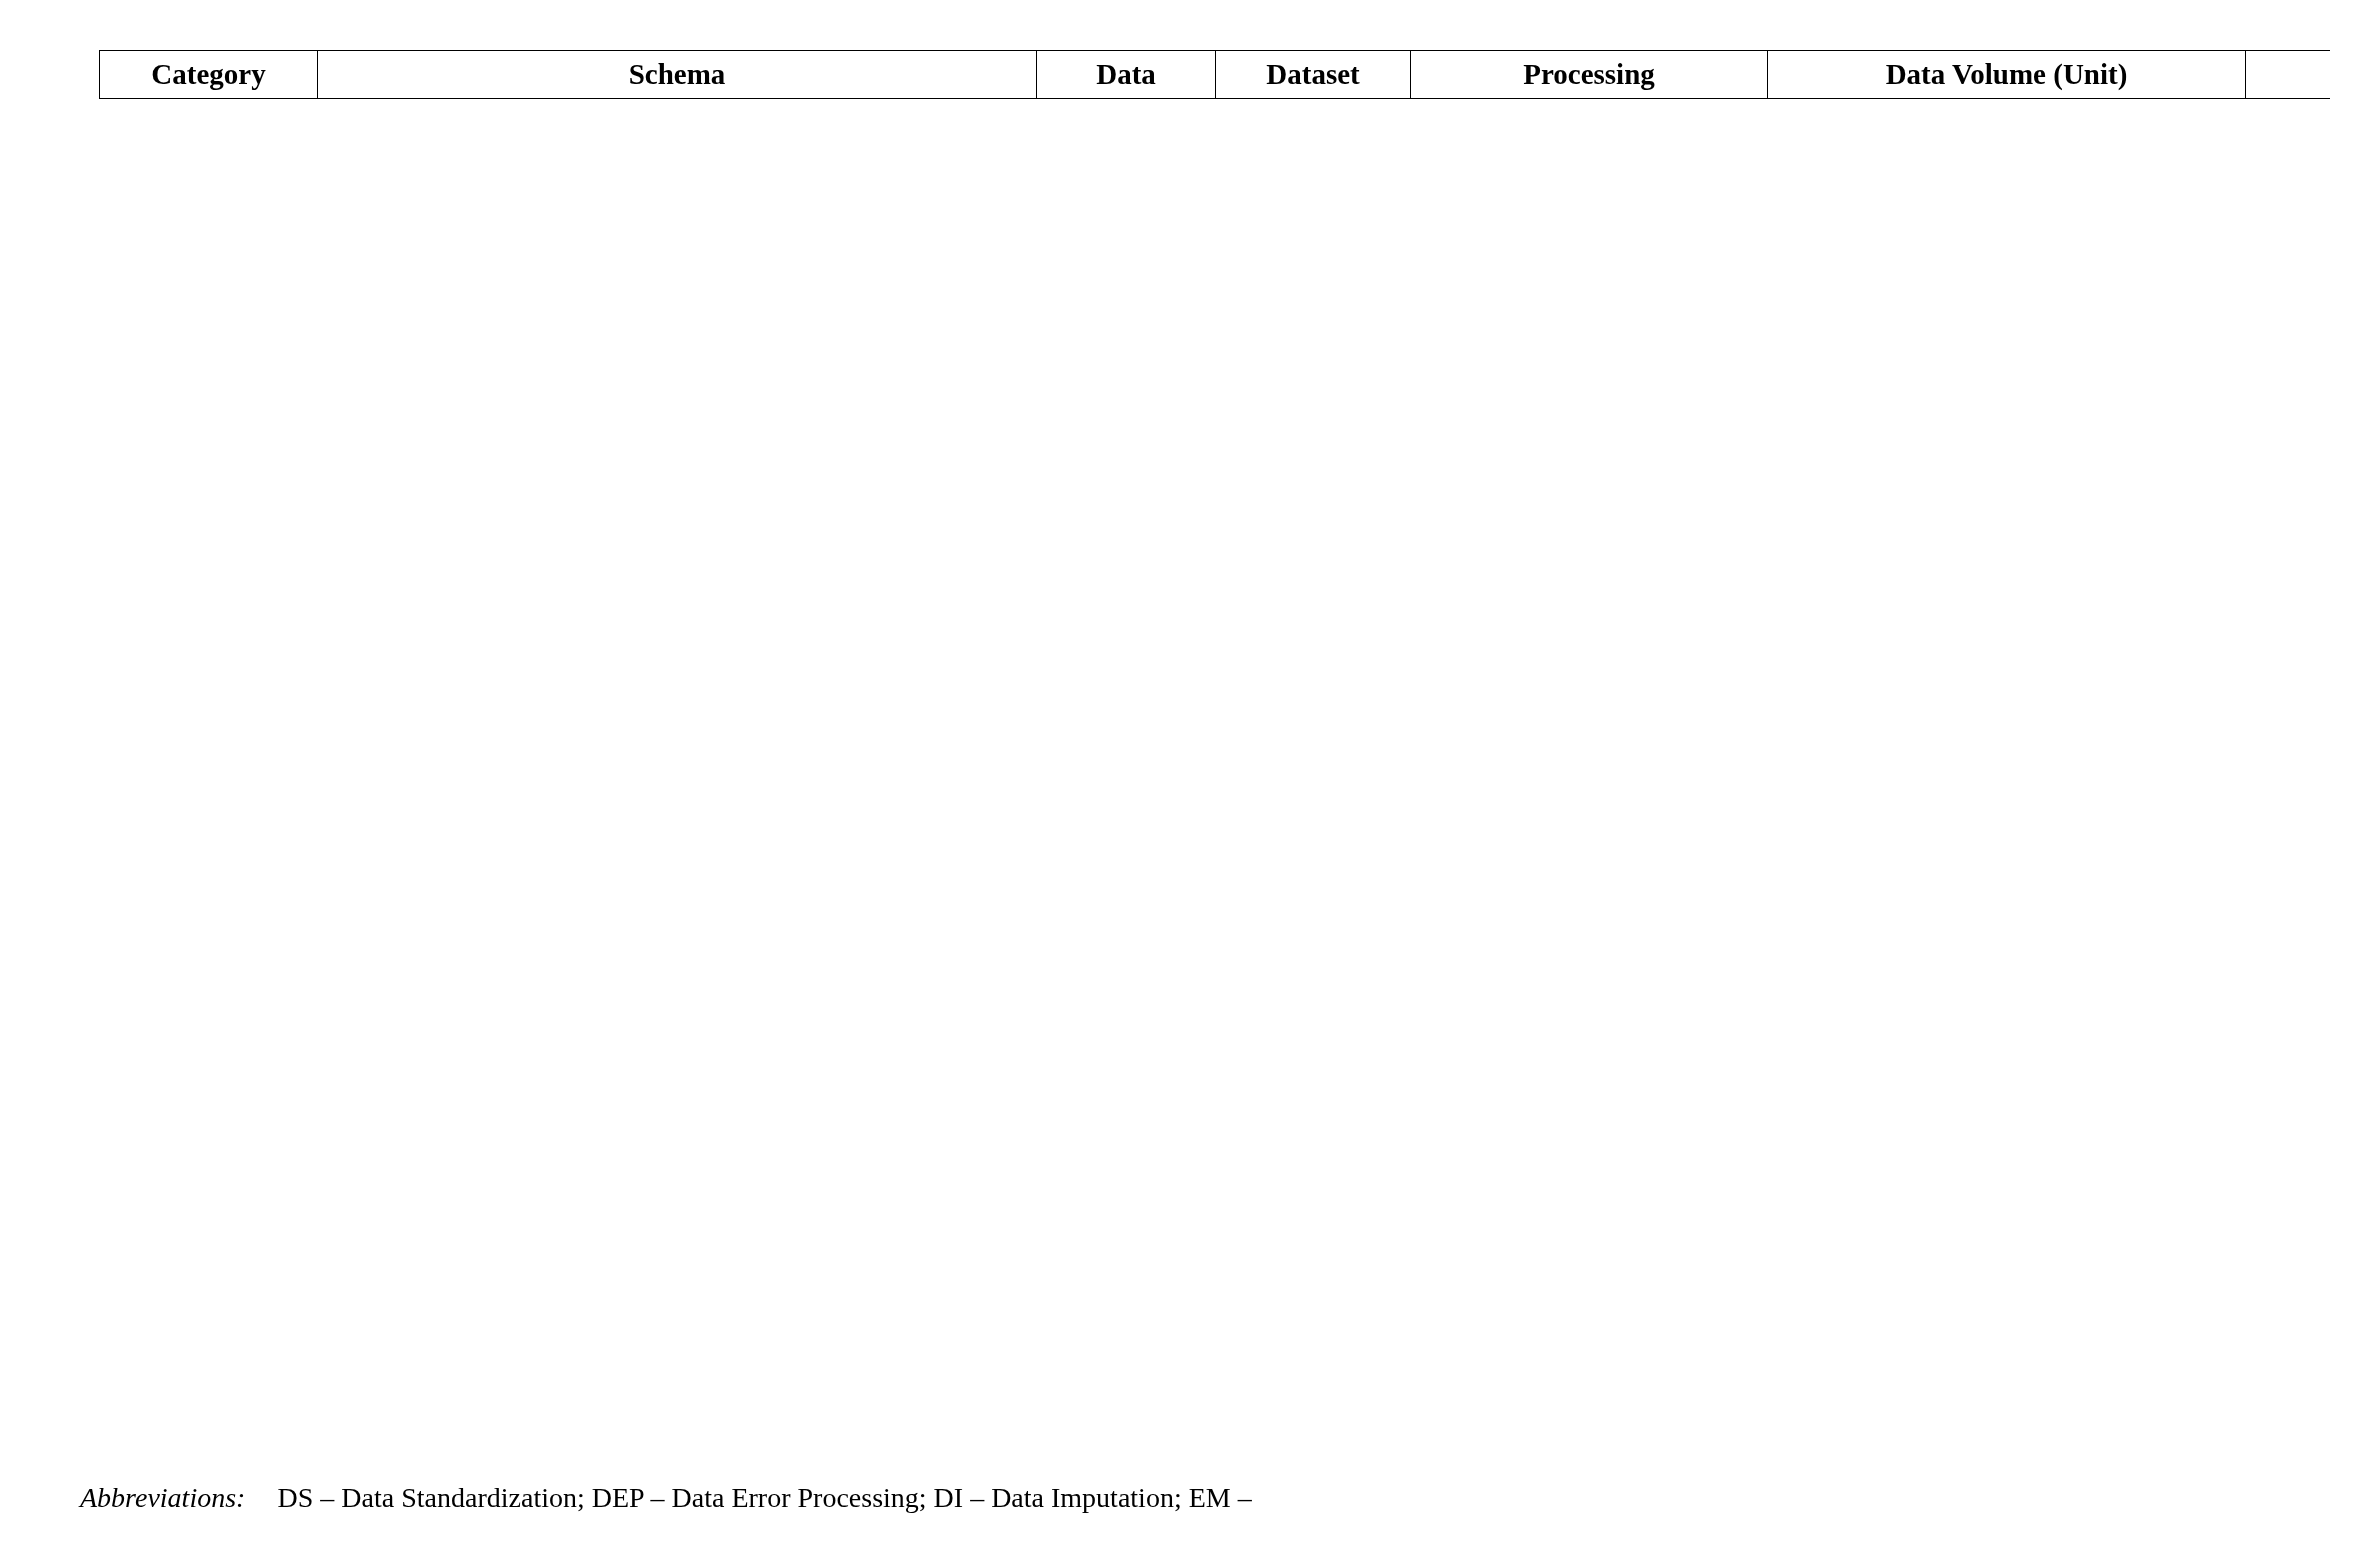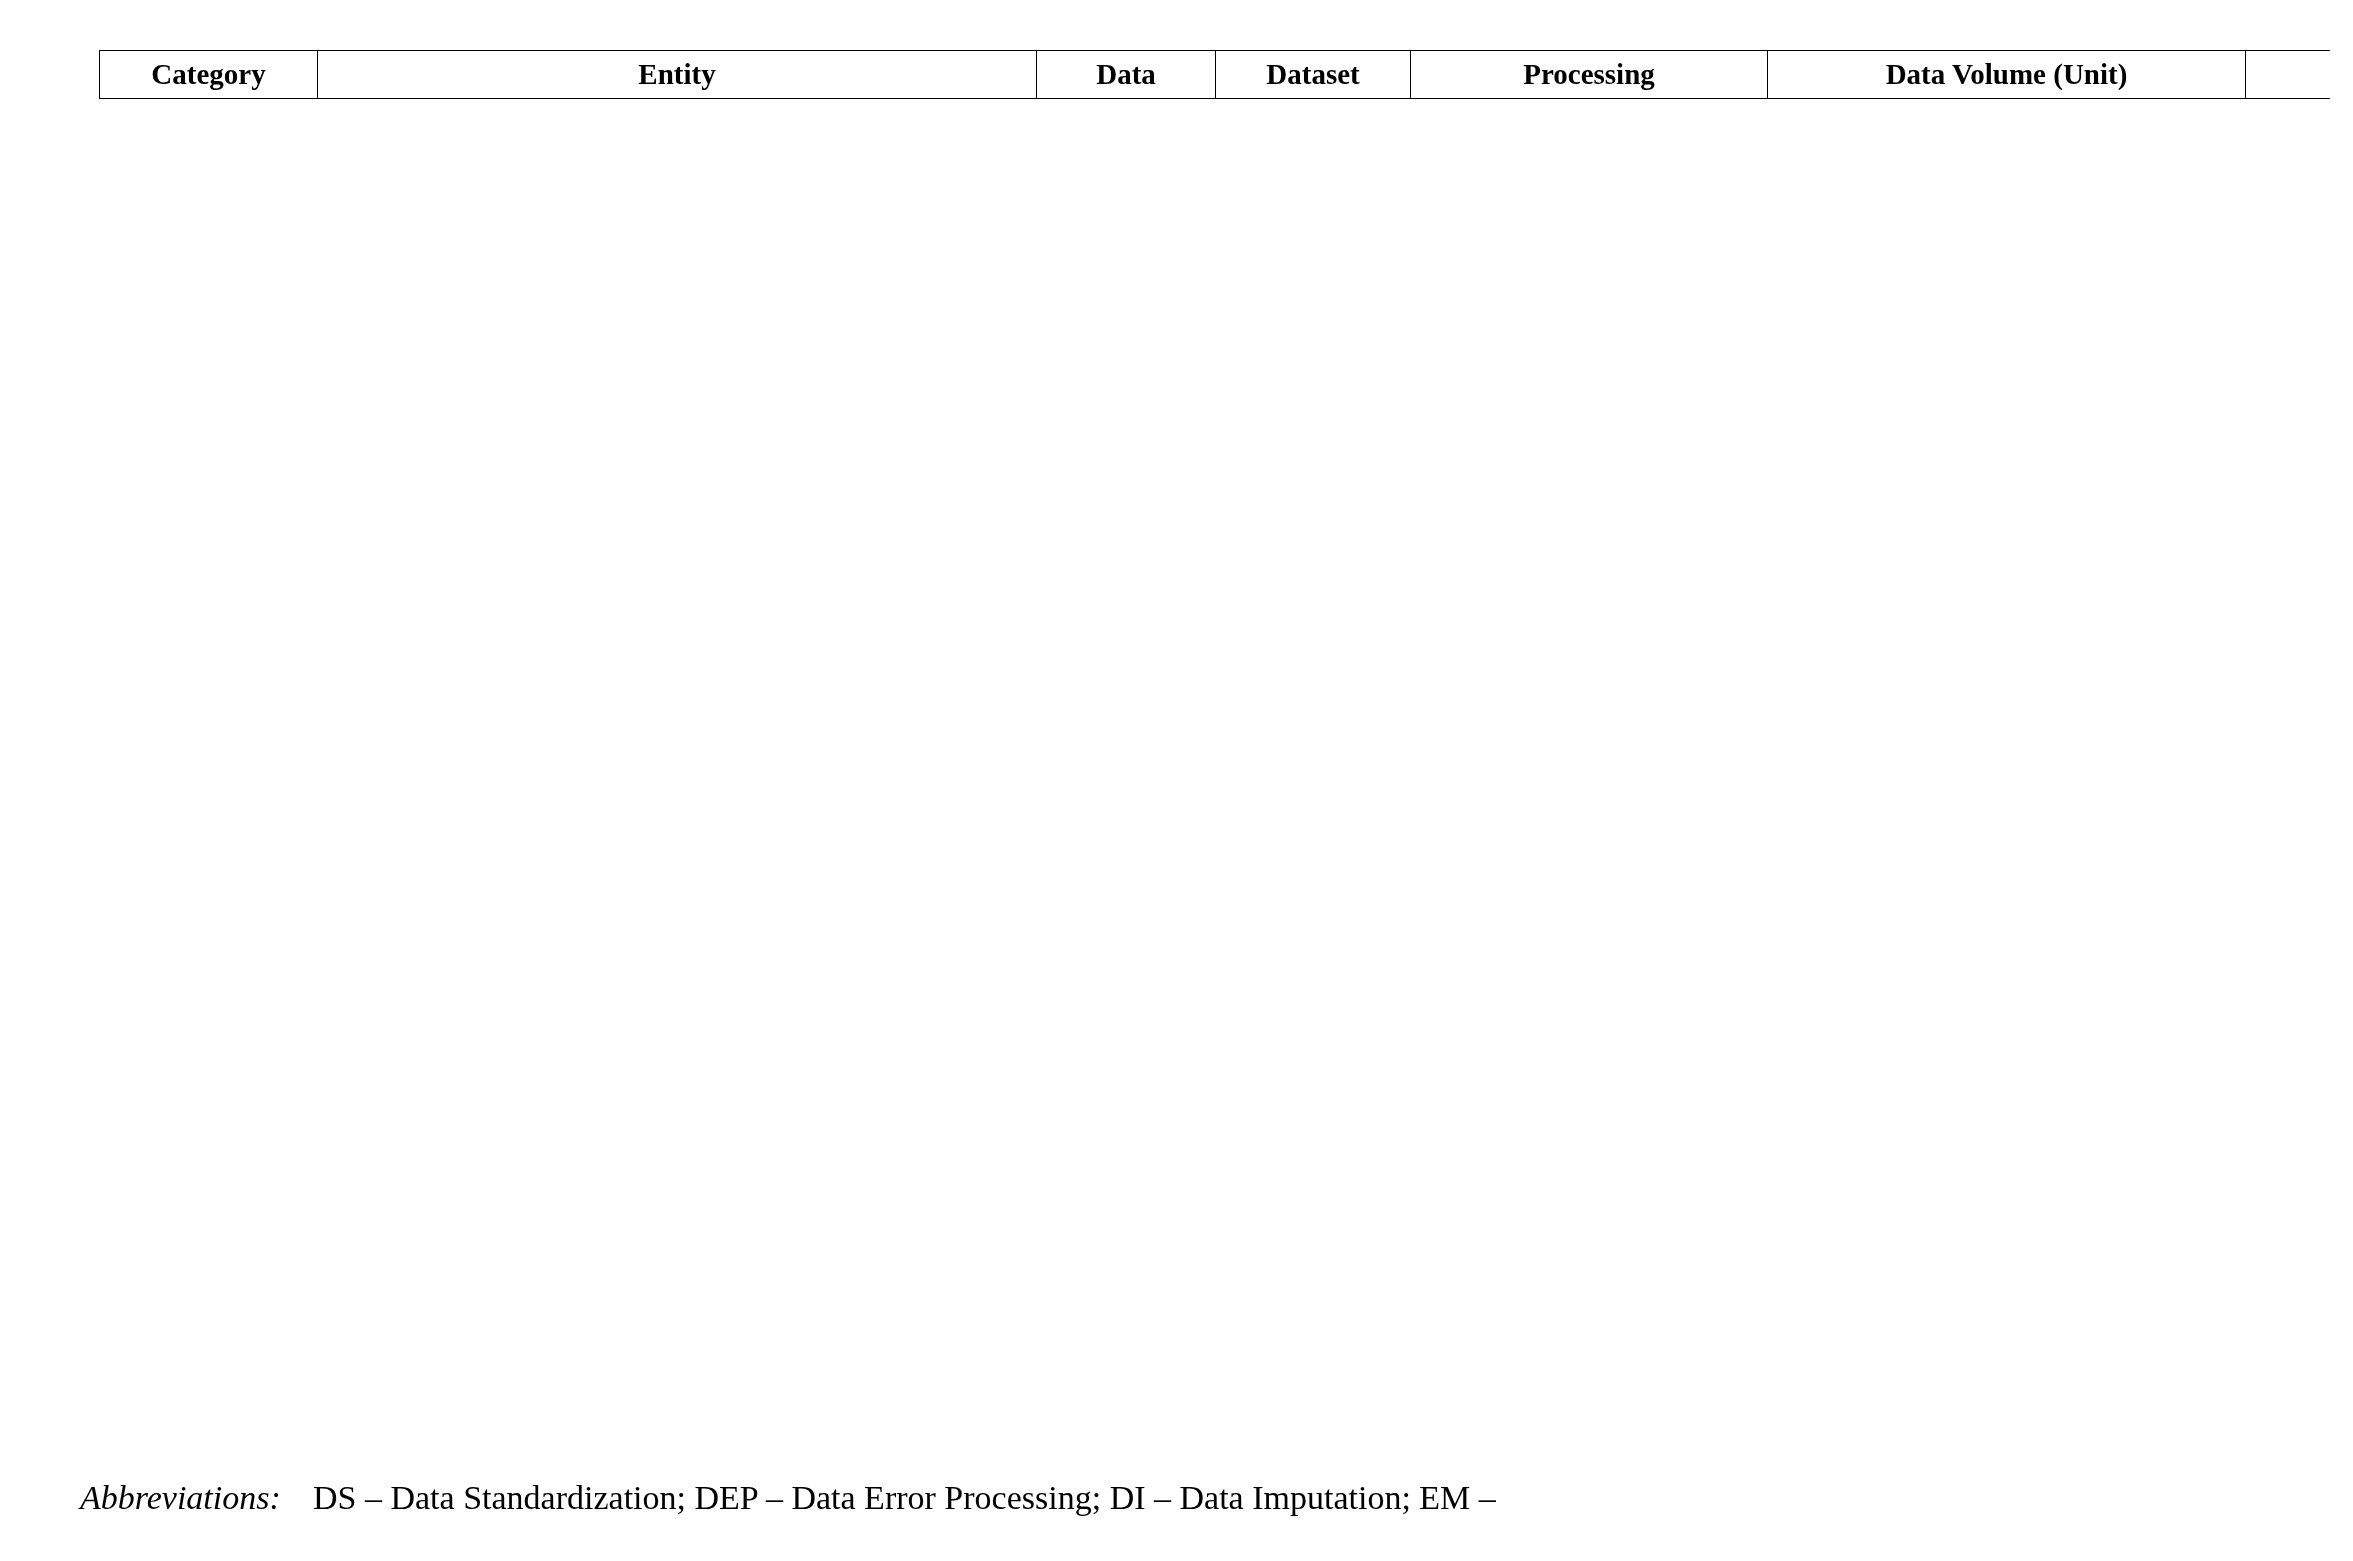--- a/index.html
+++ b/index.html
@@ -43,21 +43,21 @@
   }
 
   th.col-extra, td.col-extra {
     border-right:none;
     text-align:left; padding:0;
     overflow:visible;
   }
 
   .footer {
     position:absolute; left:44px; top:1453px;
-    font-size:34px; line-height:42px;
+    font-size:28px; line-height:42px;
     white-space:nowrap;
   }
   .footer .abbr-label { font-style:italic; margin-right:8.2px; }
 </style>
 </head>
 <body>
 
 <div class="clipwrap">
   <table class="datasets" id="data-table">
     <colgroup>
@@ -65,21 +65,21 @@
         <col class="c1">
         <col class="c2">
         <col class="c3">
         <col class="c4">
         <col class="c5">
         <col class="c6">
     </colgroup>
     <thead>
         <tr>
           <th>Category</th>
-          <th>Entity</th>
+          <th>Schema</th>
           <th>Data</th>
           <th>Dataset</th>
           <th>Processing</th>
           <th>Data Volume (Unit)</th>
           <th class="col-extra"></th>
         </tr>
       </thead>
     <tbody></tbody>
   </table>
 </div>

